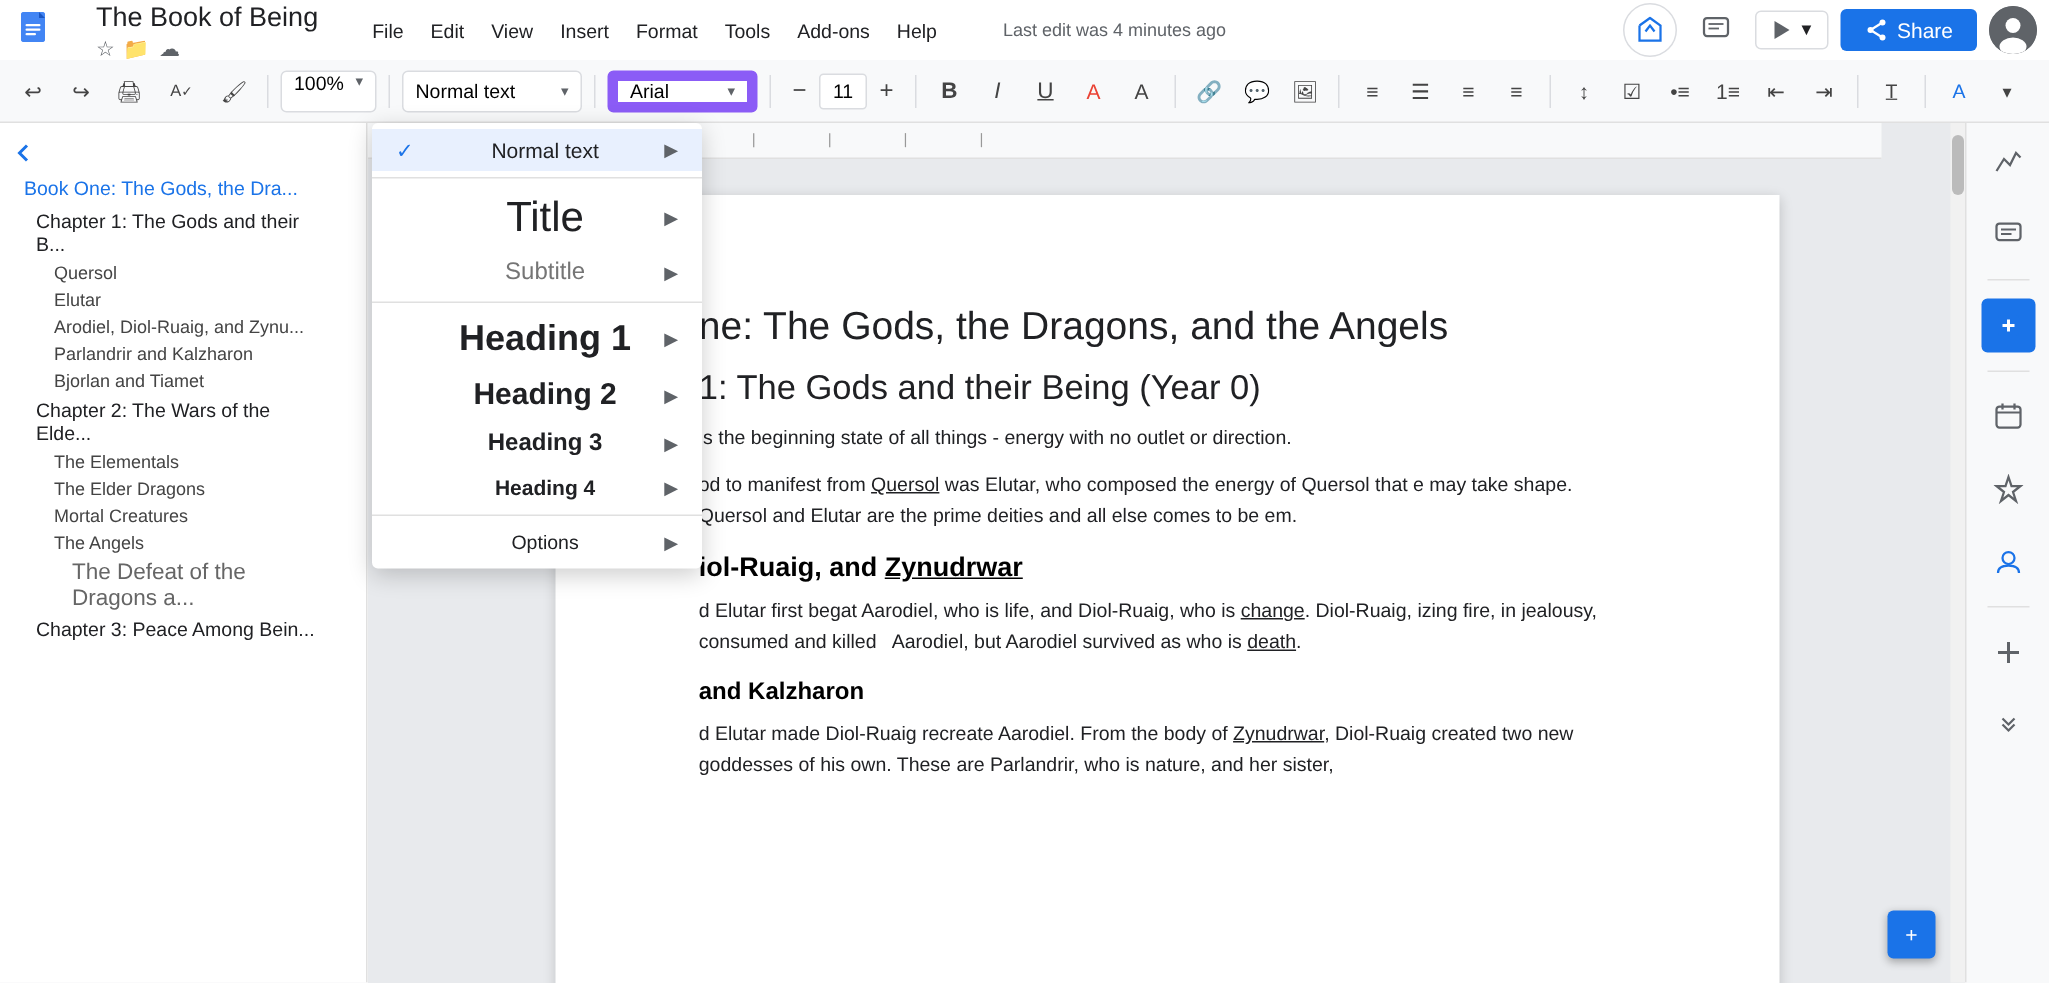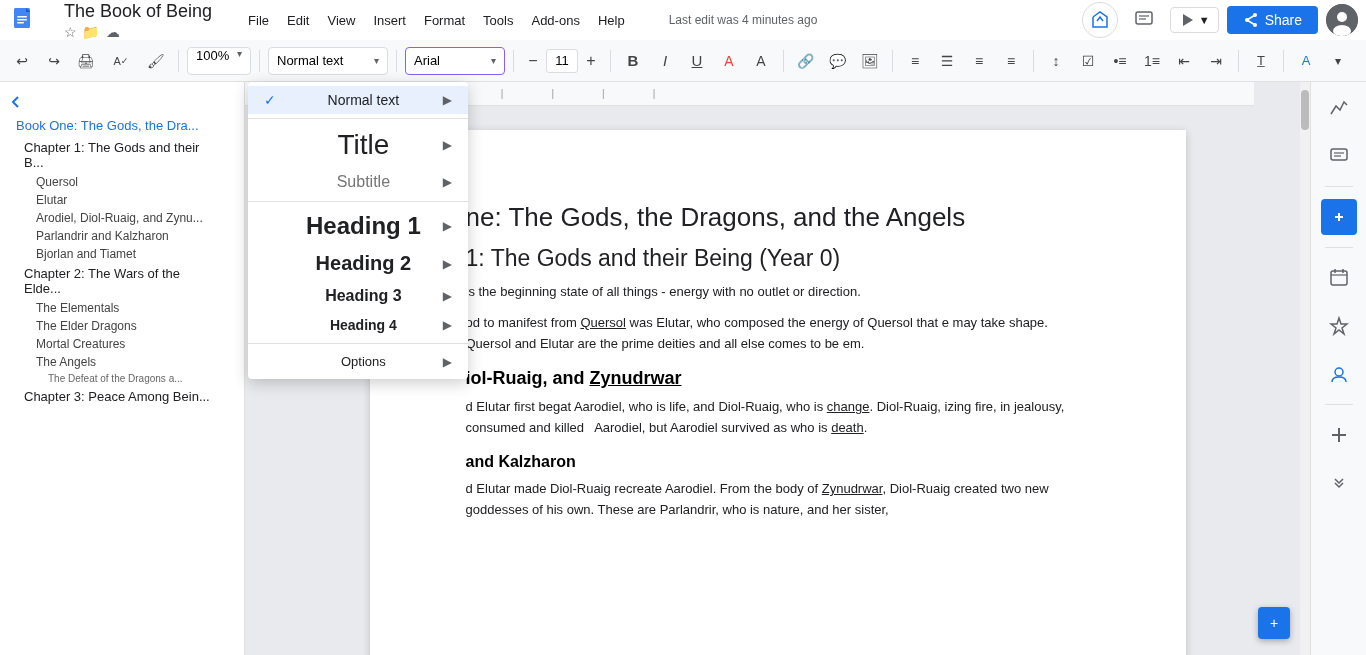--- a/index.html
+++ b/index.html
@@ -52,21 +52,21 @@
     }
     .tb-sep { width: 1px; height: 22px; background: #dadce0; margin: 0 4px; }
     #style-dropdown {
       height: 28px; min-width: 120px;
       background: #fff; border: 1px solid #dadce0; border-radius: 4px;
       padding: 0 8px; font-size: 13px; cursor: pointer;
       display: flex; align-items: center; justify-content: space-between;
     }
     #font-dropdown {
       height: 28px; min-width: 100px;
-      background: #fff; border: 1px solid #8b5cf6; border-radius: 4px;
+      background: #fff; border: 7px solid #8b5cf6; border-radius: 4px;
       padding: 0 8px; font-size: 13px; cursor: pointer;
       display: flex; align-items: center; justify-content: space-between;
     }
     #font-size-area {
       display: flex; align-items: center; gap: 2px;
     }
     .font-sz-btn { width: 22px; height: 22px; border: none; background: transparent; cursor: pointer; font-size: 16px; color: #444; display: flex; align-items: center; justify-content: center; border-radius: 3px; }
     #font-size-val { width: 32px; height: 24px; border: 1px solid #dadce0; border-radius: 3px; text-align: center; font-size: 13px; }
 
     
@@ -82,21 +82,21 @@
       background: #fff;
       border-right: 1px solid #e0e0e0;
       overflow-y: auto;
       padding: 8px 0;
       font-size: 13px;
     }
     #sidebar-back { display: flex; align-items: center; padding: 4px 8px; cursor: pointer; color: #1a73e8; gap: 6px; }
     .sidebar-h1 { font-size: 13px; color: #1a73e8; font-weight: 400; padding: 4px 16px; cursor: pointer; }
     .sidebar-h2 { font-size: 13px; color: #202124; padding: 3px 24px; cursor: pointer; }
     .sidebar-h3 { font-size: 12px; color: #444; padding: 2px 36px; cursor: pointer; }
-    .sidebar-h3-sub { font-size: 10px; color: #666; padding: 2px 48px; cursor: pointer; }
+    .sidebar-h3-sub { font-size: 15px; color: #666; padding: 2px 48px; cursor: pointer; }
 
     
     #doc-area {
       flex: 1;
       background: #e8eaed;
       overflow-y: auto;
       display: flex;
       justify-content: center;
       padding: 20px 0;
       position: relative;

